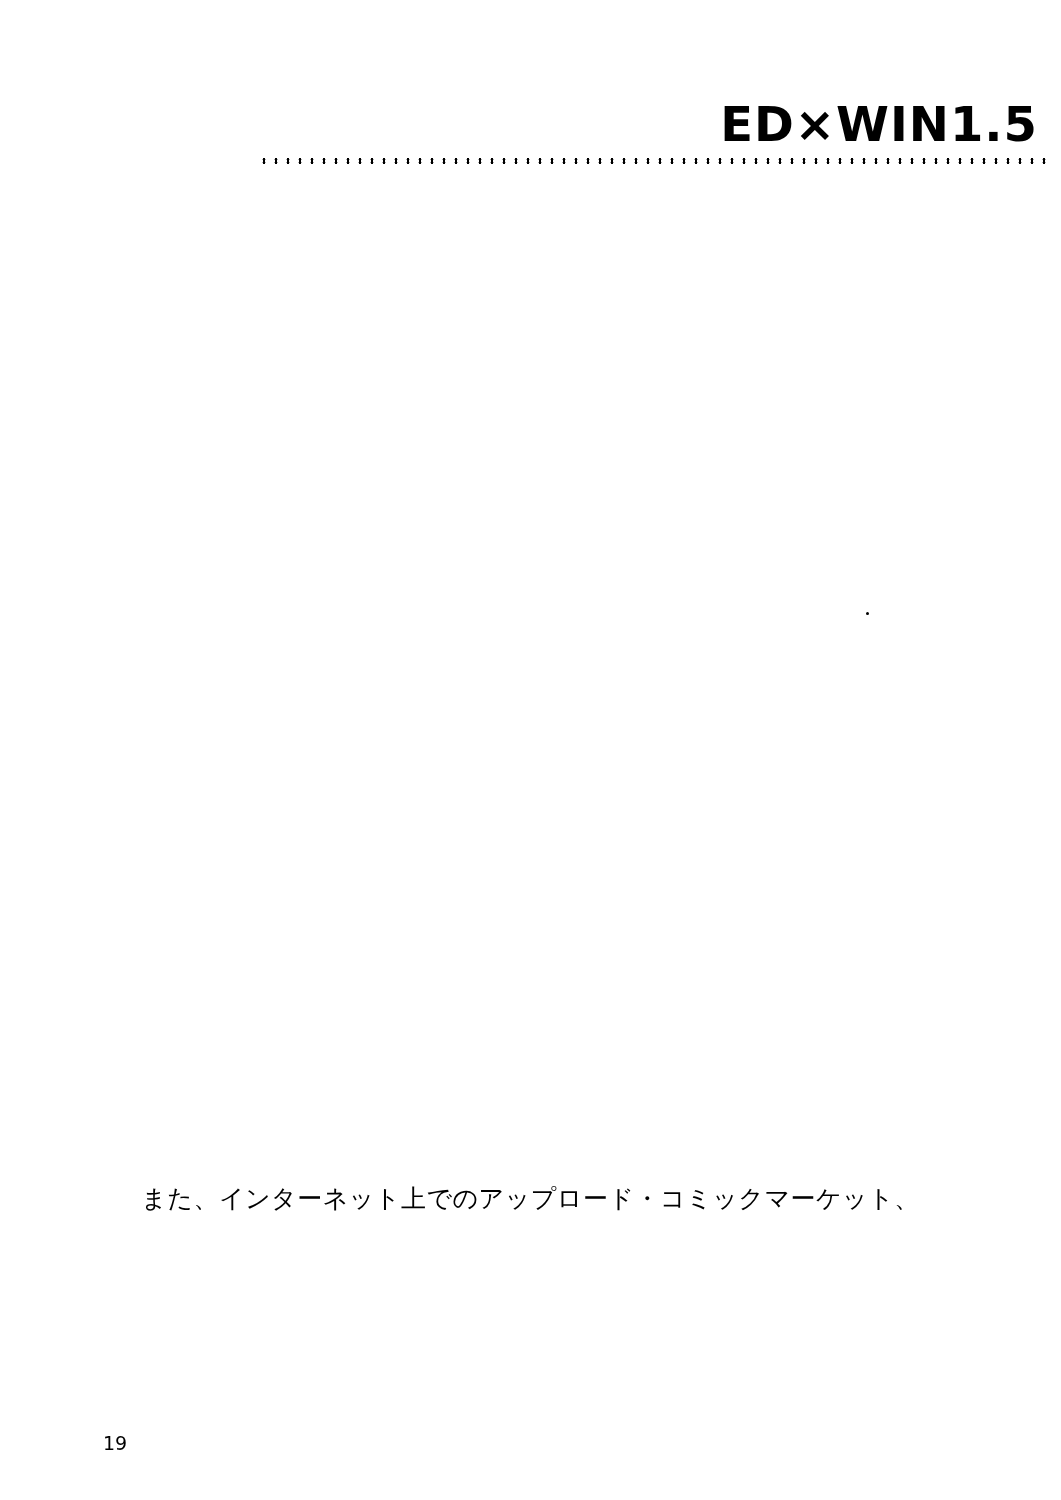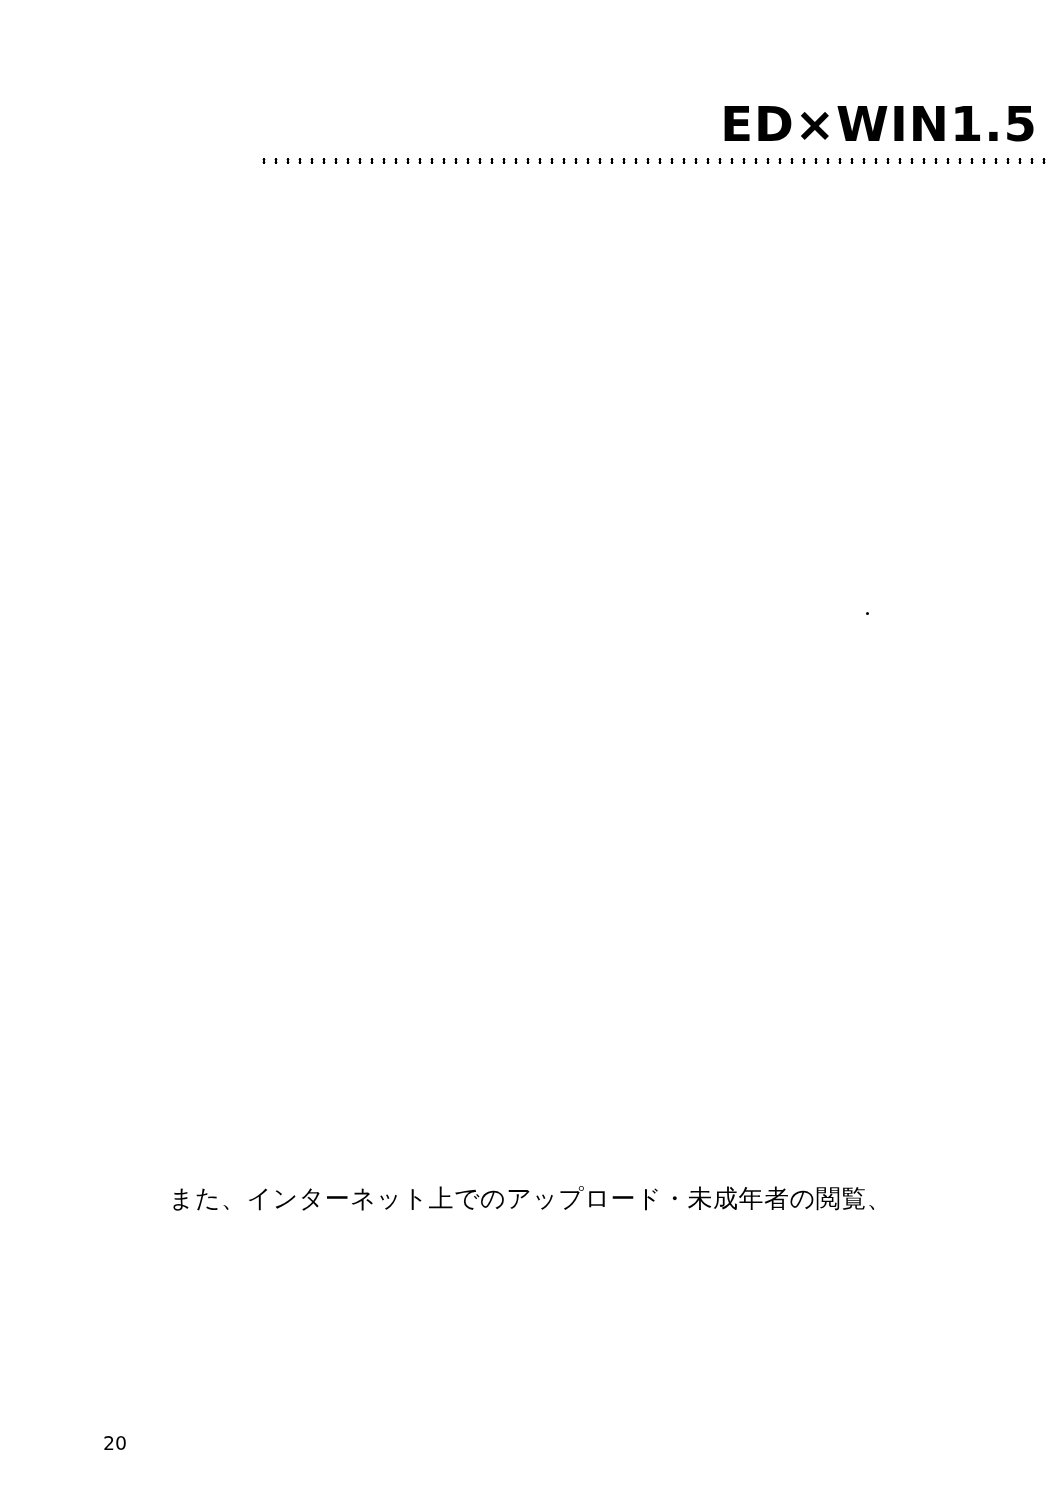--- a/index.html
+++ b/index.html
@@ -132,18 +132,18 @@
 
     <div class="dotted-rule"></div>
 
 
     <div class="dotted-rule"></div>
   </div>
 
   <div class="stray-dot"></div>
 
   <div class="notice">
-    <div class="notice-body-line">また、インターネット上でのアップロード・未成年者の閲覧、</div>
+    <div class="notice-body-line">また、インターネット上でのアップロード・コミックマーケット、</div>
   </div>
 
-  <div class="page-number">20</div>
+  <div class="page-number">19</div>
 
 </div>
 
 </body></html>

